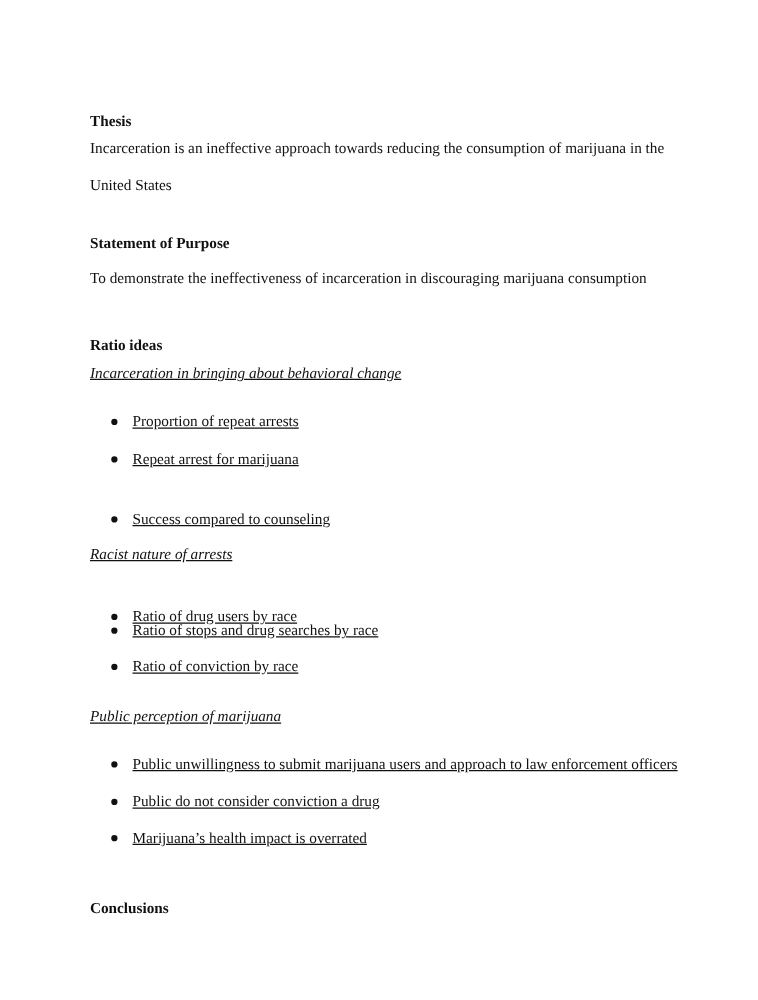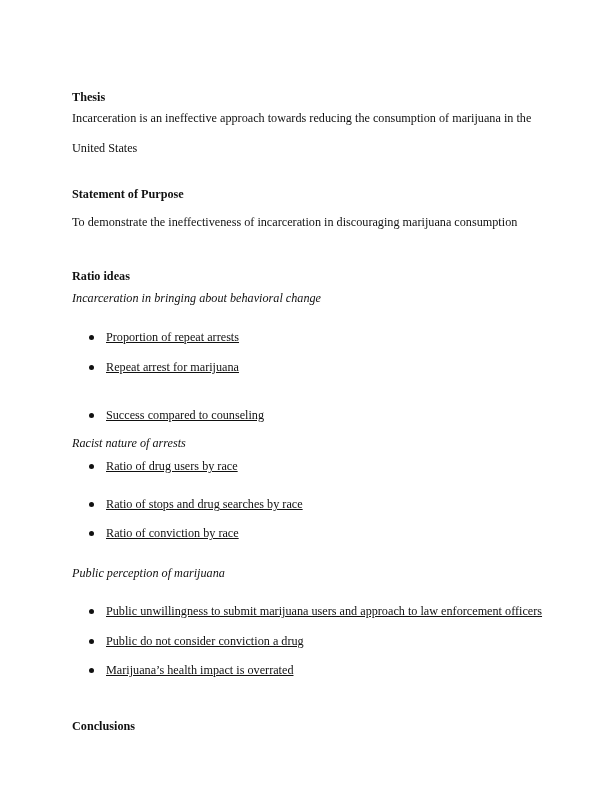--- a/index.html
+++ b/index.html
@@ -2,21 +2,21 @@
 <html><head>
   <meta charset="utf-8">
   <style>
     html, body { margin: 0; padding: 0; }
     body {
       width: 606px; height: 800px; background: #ffffff; position: relative; overflow: hidden;
       font-family: "Liberation Serif", serif; color: #111111; font-size: 12.2px;
     }
     .line { position: absolute; left: 72px; white-space: nowrap; line-height: 14px; }
     .bold { font-weight: bold; margin-top: 16px; }
-    .ital { font-style: italic; }
+    .ital { font-style: italic; text-decoration: underline; }
     .bullet-row { position: absolute; left: 89px; white-space: nowrap; line-height: 14px; text-decoration: underline; }
     .bullet-dot { display: inline-block; width: 5px; height: 5px; border-radius: 50%; background: #111; vertical-align: middle; margin-right: 12px; position: relative; top: -1px; }
   </style>
 </head>
 <body>
 
 <div>
   <div class="line bold" style="top:74px">Thesis</div>
   <div class="line" style="top:111px">Incarceration is an ineffective approach towards reducing the consumption of marijuana in the</div>
   <div class="line" style="top:141px">United States</div>
@@ -25,21 +25,21 @@
   <div class="line" style="top:215px">To demonstrate the ineffectiveness of incarceration in discouraging marijuana consumption</div>
 
   <div class="line bold" style="top:253px">Ratio ideas</div>
 
   <div class="line ital" style="top:291px">Incarceration in bringing about behavioral change</div>
   <div class="bullet-row" style="top:330px"><span class="bullet-dot"></span><span>Proportion of repeat arrests</span></div>
   <div class="bullet-row" style="top:360px"><span class="bullet-dot"></span><span>Repeat arrest for marijuana</span></div>
   <div class="bullet-row" style="top:408px"><span class="bullet-dot"></span><span>Success compared to counseling</span></div>
 
   <div class="line ital" style="top:436px">Racist nature of arrests</div>
-  <div class="bullet-row" style="top:459px"><span class="bullet-dot"></span><span>Ratio of drug users by race</span></div>
+  <div class="bullet-row" style="top:486px"><span class="bullet-dot"></span><span>Ratio of drug users by race</span></div>
   <div class="bullet-row" style="top:497px"><span class="bullet-dot"></span><span>Ratio of stops and drug searches by race</span></div>
   <div class="bullet-row" style="top:526px"><span class="bullet-dot"></span><span>Ratio of conviction by race</span></div>
 
   <div class="line ital" style="top:566px">Public perception of marijuana</div>
   <div class="bullet-row" style="top:604px"><span class="bullet-dot"></span><span>Public unwillingness to submit marijuana users and approach to law enforcement officers</span></div>
   <div class="bullet-row" style="top:634px"><span class="bullet-dot"></span><span>Public do not consider conviction a drug</span></div>
   <div class="bullet-row" style="top:663px"><span class="bullet-dot"></span><span>Marijuana’s health impact is overrated</span></div>
 
   <div class="line bold" style="top:703px">Conclusions</div>
 </div>

